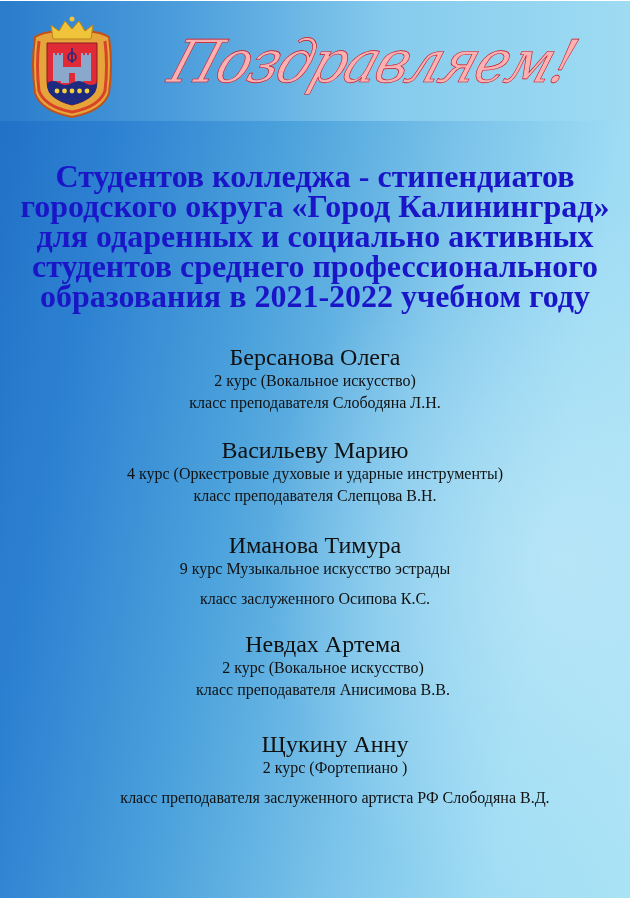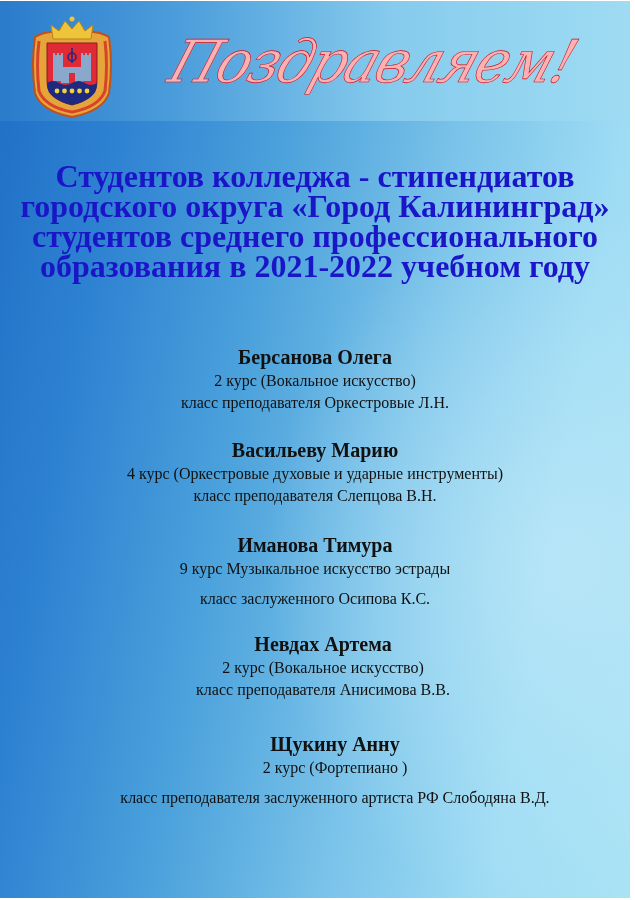--- a/index.html
+++ b/index.html
@@ -33,21 +33,21 @@
       color: transparent;
     }
     .heading {
       position: absolute; left: 0; top: 160px; width: 630px; text-align: center;
       color: #1a16c8; font-weight: bold; font-size: 32px; line-height: 30px;
     }
     .heading div { white-space: nowrap; }
     .entry {
       position: absolute; left: 0; width: 630px; text-align: center; color: #111;
     }
-    .entry .name { font-weight: bold; font-size: 20px; line-height: 26px; }
+    .entry .name { font-weight: normal; font-size: 24px; line-height: 26px; }
     .entry .line { font-size: 16px; line-height: 22px; white-space: nowrap; }
     .entry .line.spaced { margin-top: 8px; }
   </style>
 </head>
 <body>
 
 <div class="page">
   <div class="top-band"></div>
 
   <div class="emblem">
@@ -78,28 +78,29 @@
       <circle cx="52.5" cy="76" r="2.4" fill="#f2d23a"></circle>
       <circle cx="60" cy="76" r="2.4" fill="#f2d23a"></circle>
     </svg>
   </div>
 
   <div class="title-script">Поздравляем!</div>
 
   <div class="heading">
     <div>Студентов колледжа - стипендиатов</div>
     <div>городского округа «Город Калининград»</div>
+    <div>для одаренных и социально активных</div>
     <div>студентов среднего профессионального</div>
     <div>образования в 2021-2022 учебном году</div>
   </div>
 
   <div class="entry" style="top:343px;">
     <div class="name">Берсанова Олега</div>
     <div class="line">2 курс (Вокальное искусство)</div>
-    <div class="line">класс преподавателя Оркестровые Л.Н.</div>
+    <div class="line">класс преподавателя Слободяна Л.Н.</div>
   </div>
 
   <div class="entry" style="top:436px;">
     <div class="name">Васильеву Марию</div>
     <div class="line">4 курс (Оркестровые духовые и ударные инструменты)</div>
     <div class="line">класс преподавателя Слепцова В.Н.</div>
   </div>
 
   <div class="entry" style="top:531px;">
     <div class="name">Иманова Тимура</div>

